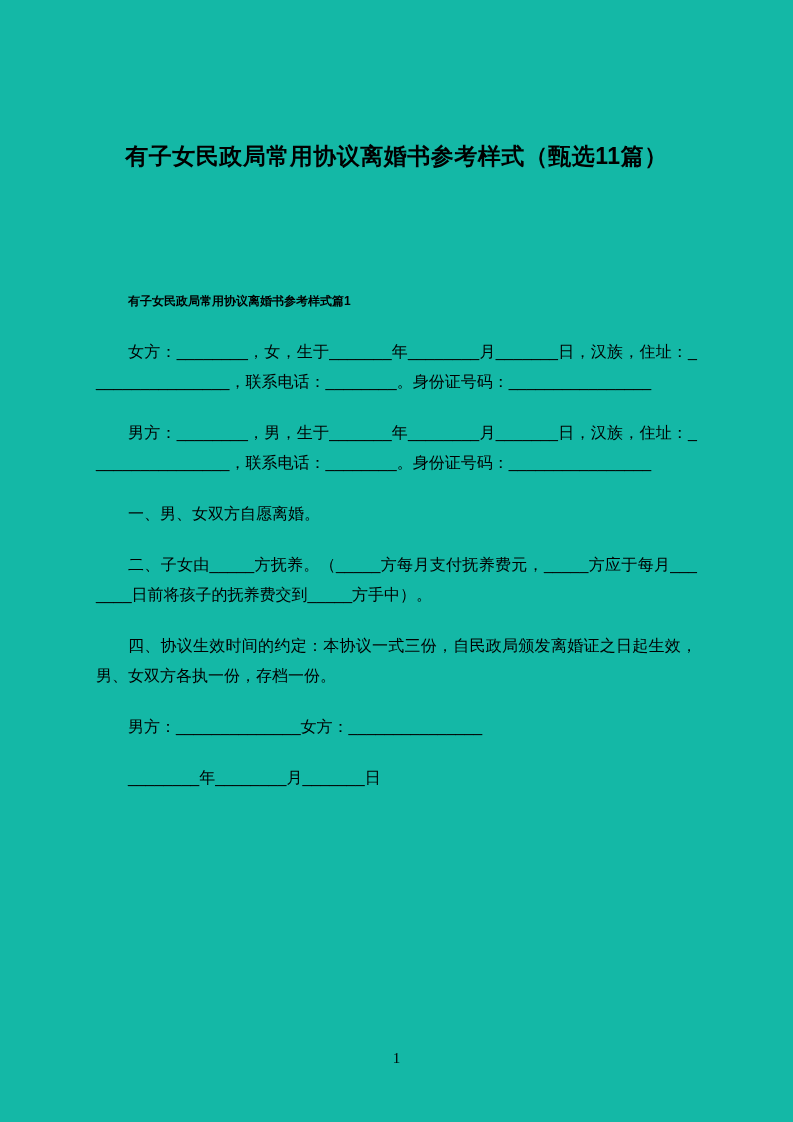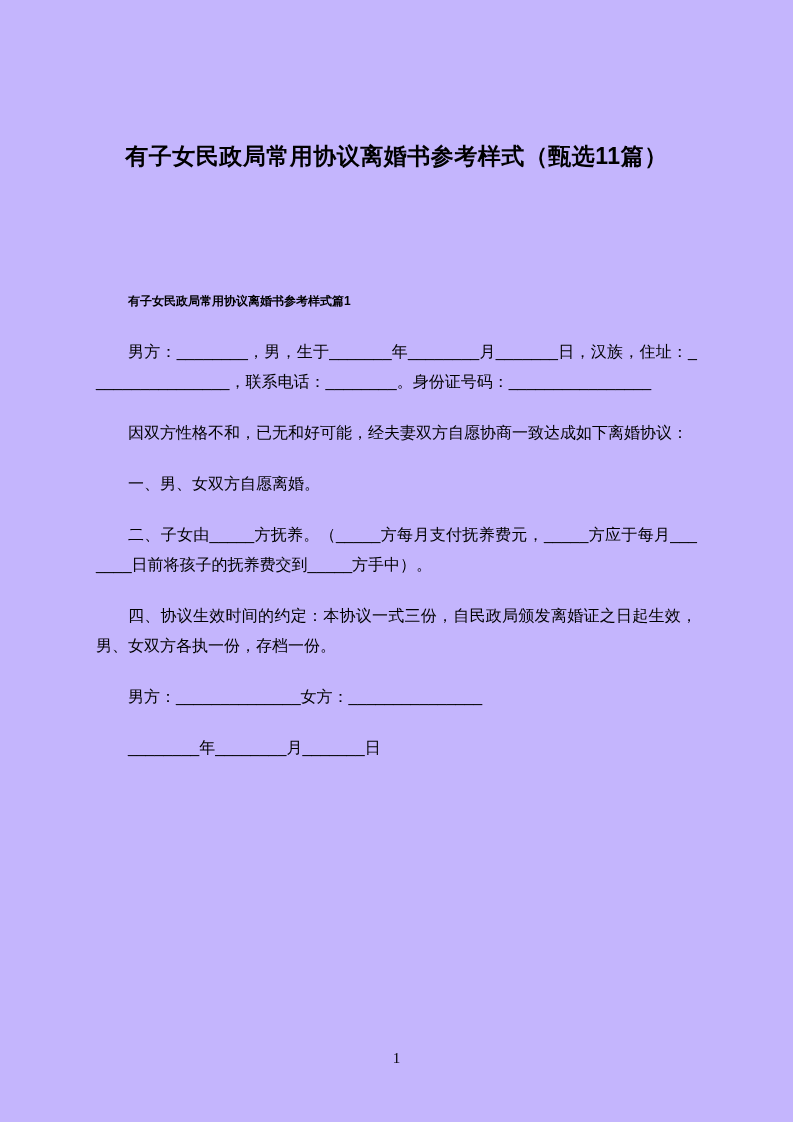--- a/index.html
+++ b/index.html
@@ -4,21 +4,21 @@
 <style>
   html, body {
     margin: 0;
     padding: 0;
     background: #ffffff;
   }
   .page {
     position: relative;
     width: 793px;
     height: 1122px;
-    background: #c4b5fd;
+    background: #14b8a6;
     box-sizing: border-box;
     padding: 139px 96px 0 96px;
     color: #000000;
     font-family: "Liberation Sans", "DejaVu Sans", sans-serif;
     overflow: hidden;
   }
   .doc-title {
     font-size: 23px;
     line-height: 34px;
     font-weight: bold;
@@ -57,22 +57,22 @@
 </style>
 </head>
 <body>
 
 <div class="page">
 
   <h1 class="doc-title">有子女民政局常用协议离婚书参考样式（甄选11篇）</h1>
 
   <h2 class="section-heading">有子女民政局常用协议离婚书参考样式篇1</h2>
 
+  <p class="para">女方：________，女，生于_______年________月_______日，汉族，住址：________________，联系电话：________。身份证号码：________________</p>
   <p class="para">男方：________，男，生于_______年________月_______日，汉族，住址：________________，联系电话：________。身份证号码：________________</p>
-  <p class="para">因双方性格不和，已无和好可能，经夫妻双方自愿协商一致达成如下离婚协议：</p>
   <p class="para">一、男、女双方自愿离婚。</p>
   <p class="para">二、子女由_____方抚养。（_____方每月支付抚养费元，_____方应于每月_______日前将孩子的抚养费交到_____方手中）。</p>
   <p class="para">四、协议生效时间的约定：本协议一式三份，自民政局颁发离婚证之日起生效，男、女双方各执一份，存档一份。</p>
   <p class="para">男方：______________女方：_______________</p>
   <p class="para">________年________月_______日</p>
 
   <div class="page-footer">1</div>
 
 </div>
 

